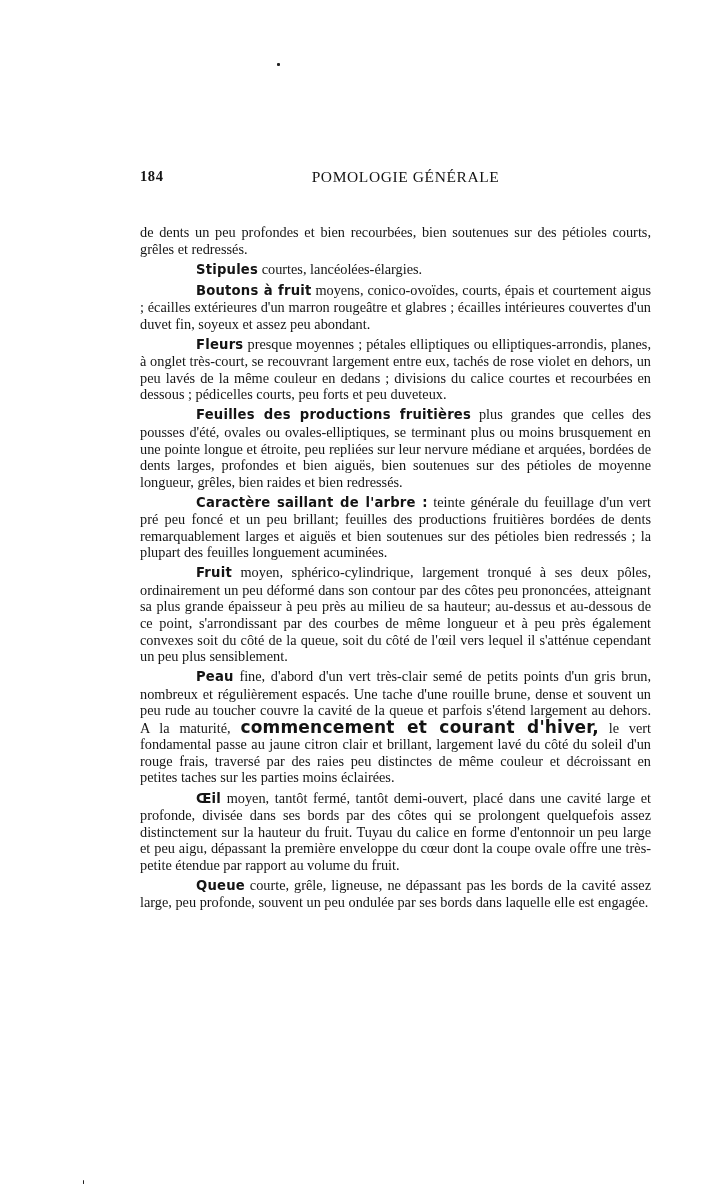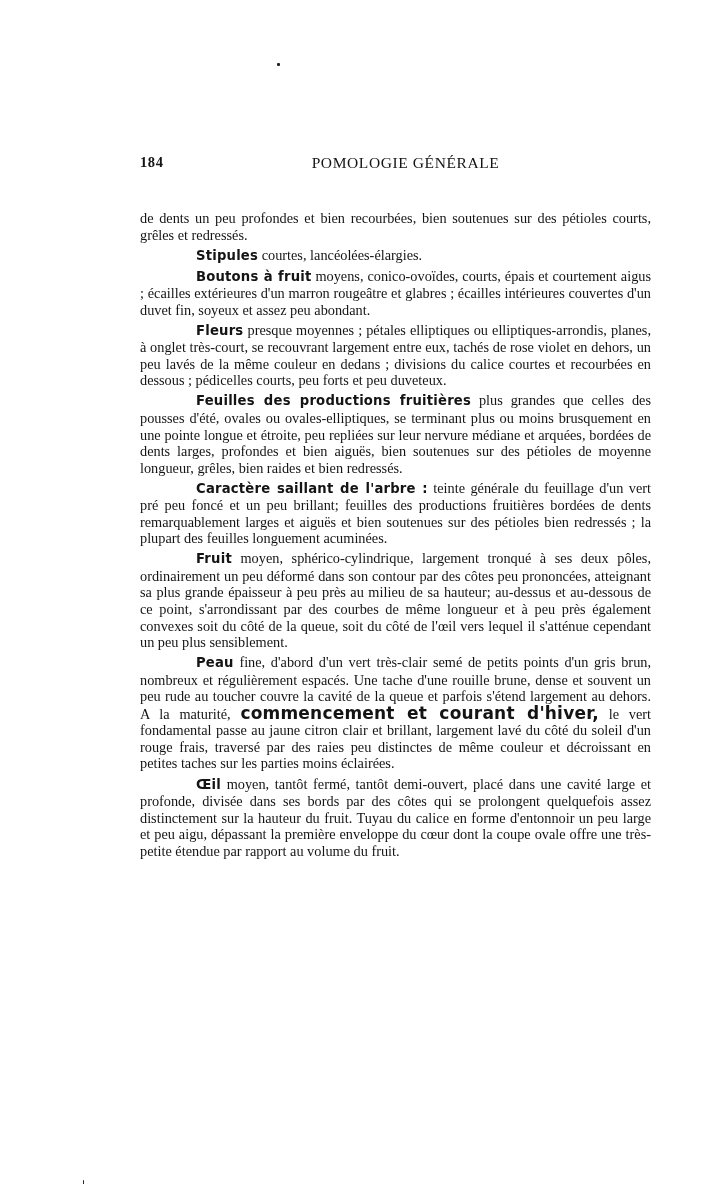--- a/index.html
+++ b/index.html
@@ -18,21 +18,21 @@
   .speck {
     position: absolute;
     width: 3px;
     height: 3px;
     background: #222;
     border-radius: 1px;
   }
   .page {
     position: absolute;
     left: 140px;
-    top: 154px;
+    top: 168px;
     width: 511px;
   }
   .running-head {
     position: relative;
     height: 24px;
     font-size: 15.5px;
     letter-spacing: 0.6px;
   }
   .page-number {
     position: absolute;
@@ -103,16 +103,17 @@
     <p class="para"><span class="term">Feuilles des productions fruitières</span><span> plus grandes que celles des pousses d'été, ovales ou ovales-elliptiques, se terminant plus ou moins brusquement en une pointe longue et étroite, peu repliées sur leur nervure médiane et arquées, bordées de dents larges, profondes et bien aiguës, bien soutenues sur des pétioles de moyenne longueur, grêles, bien raides et bien redressés.</span></p>
 
     <p class="para"><span class="term">Caractère saillant de l'arbre :</span><span> teinte générale du feuillage d'un vert pré peu foncé et un peu brillant; feuilles des productions fruitières bordées de dents remarquablement larges et aiguës et bien soutenues sur des pétioles bien redressés ; la plupart des feuilles longuement acuminées.</span></p>
 
     <p class="para"><span class="term">Fruit</span><span> moyen, sphérico-cylindrique, largement tronqué à ses deux pôles, ordinairement un peu déformé dans son contour par des côtes peu pronon­cées, atteignant sa plus grande épaisseur à peu près au milieu de sa hauteur; au-dessus et au-dessous de ce point, s'arrondissant par des courbes de même longueur et à peu près également convexes soit du côté de la queue, soit du côté de l'œil vers lequel il s'atténue cependant un peu plus sensiblement.</span></p>
 
     <p class="para"><span class="term">Peau</span><span> fine, d'abord d'un vert très-clair semé de petits points d'un gris brun, nombreux et régulièrement espacés. Une tache d'une rouille brune, dense et souvent un peu rude au toucher couvre la cavité de la queue et parfois s'étend largement au dehors. A la maturité, </span><span class="emph">commencement et courant d'hiver,</span><span> le vert fondamental passe au jaune citron clair et brillant, largement lavé du côté du soleil d'un rouge frais, traversé par des raies peu distinctes de même couleur et décroissant en petites taches sur les parties moins éclairées.</span></p>
 
     <p class="para"><span class="term">Œil</span><span> moyen, tantôt fermé, tantôt demi-ouvert, placé dans une cavité large et profonde, divisée dans ses bords par des côtes qui se prolongent quelquefois assez distinctement sur la hauteur du fruit. Tuyau du calice en forme d'entonnoir un peu large et peu aigu, dépassant la première enveloppe du cœur dont la coupe ovale offre une très-petite étendue par rapport au volume du fruit.</span></p>
 
+    <p class="para"><span class="term">Queue</span><span> courte, grêle, ligneuse, ne dépassant pas les bords de la cavité assez large, peu profonde, souvent un peu ondulée par ses bords dans laquelle elle est engagée.</span></p>
 
 
   </div>
 </div>
 
 </body></html>

